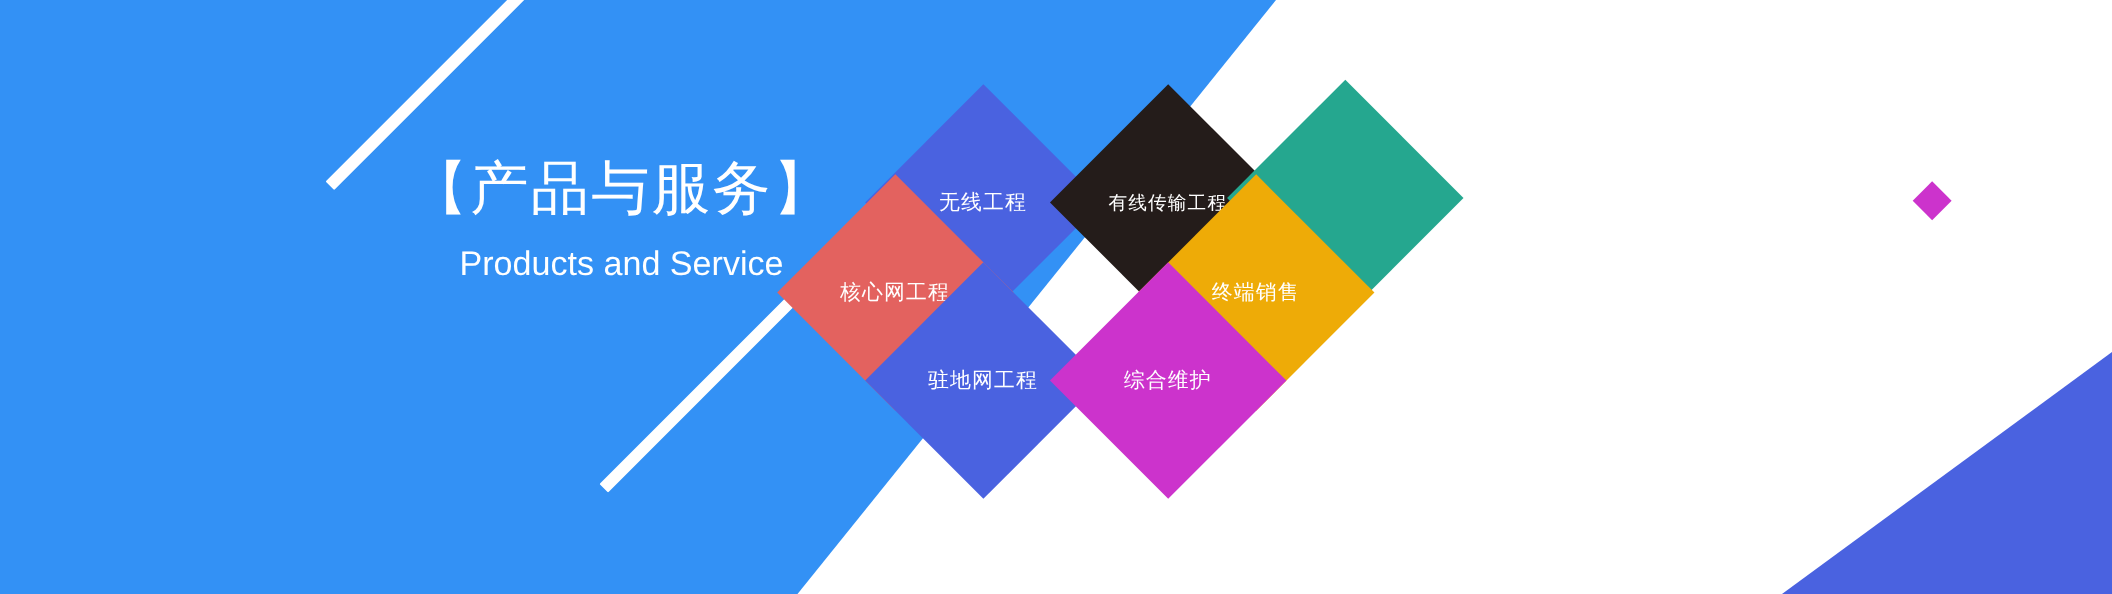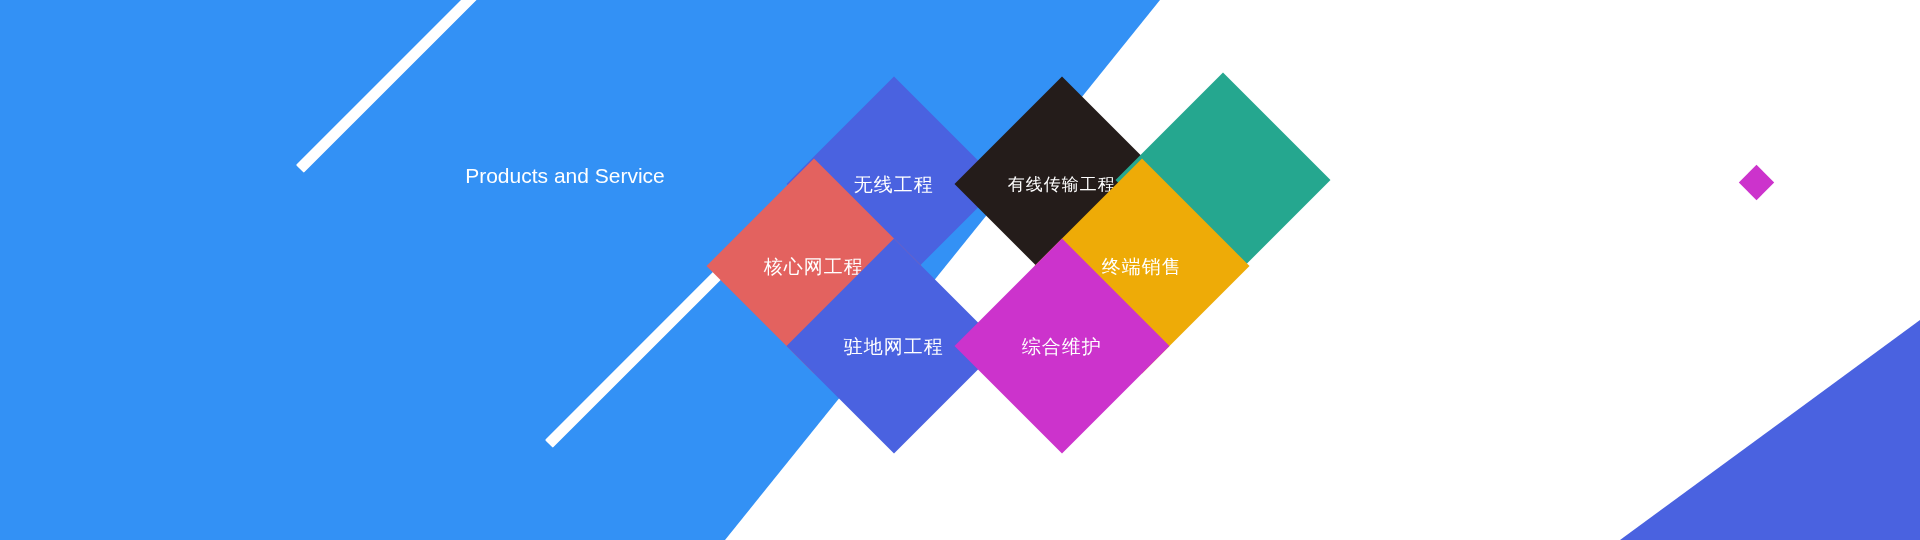--- a/index.html
+++ b/index.html
@@ -40,21 +40,21 @@
     text-align:center;color:#ffffff;
     pointer-events:none;
   }
   .headline .cn{
     font-family:"Liberation Serif","DejaVu Serif",serif;
     font-size:53px;line-height:64px;letter-spacing:2px;
     font-weight:400;white-space:nowrap;
   }
   .headline .en{
     font-family:"Liberation Sans","DejaVu Sans",sans-serif;
-    font-size:21px;line-height:44px;margin-top:14px;
+    font-size:31px;line-height:44px;margin-top:14px;
     font-weight:400;white-space:nowrap;
   }
 
   
   .diamond{
     position:absolute;width:152px;height:152px;
     transform:rotate(45deg);
     display:flex;align-items:center;justify-content:center;
   }
   .diamond .lbl{
@@ -89,20 +89,21 @@
 <body>
 
 <div id="banner" style="background: rgb(255, 255, 255);">
 
   <div class="blue-panel" style="background: rgb(51, 145, 245);"></div>
 
   <div class="stripe stripe-top" style="background: rgb(255, 255, 255);"></div>
   <div class="stripe stripe-bottom" style="background: rgb(255, 255, 255);"></div>
 
   <div class="headline">
+    <div class="cn">【产品与服务】</div>
     <div class="en">Products and Service</div>
   </div>
 
   <div class="diamond" style="left: 818px; top: 108px; background: rgb(74, 98, 224);">
     <span class="lbl">无线工程</span>
   </div>
   <div class="diamond" style="left: 986px; top: 108px; background: rgb(36, 28, 26);">
     <span class="lbl small">有线传输工程</span>
   </div>
   <div class="diamond" style="left: 1147px; top: 104px; background: rgb(37, 167, 143);">

